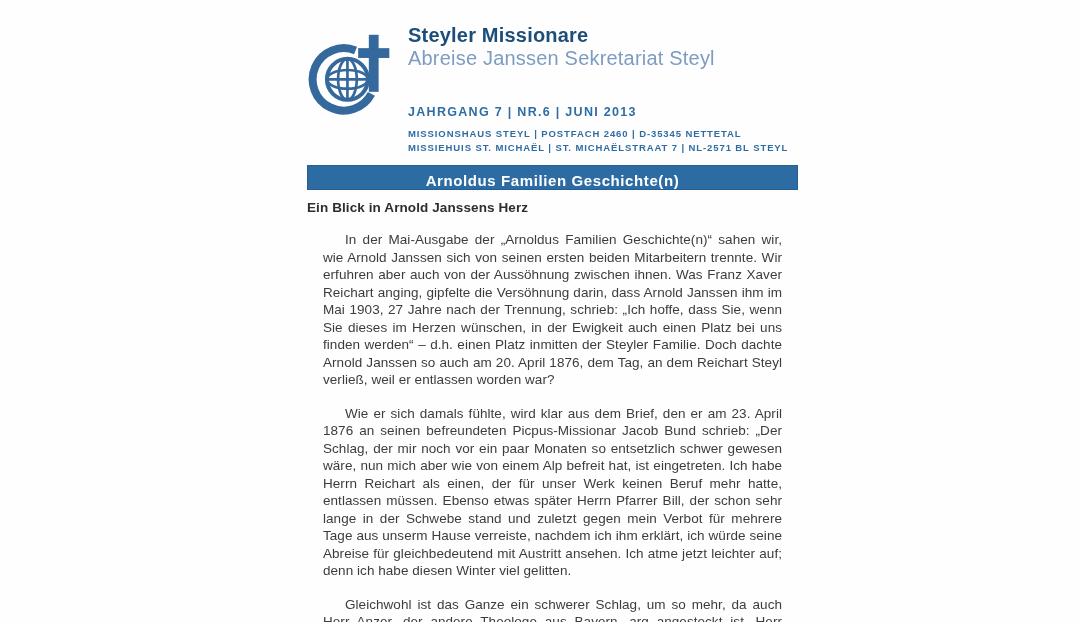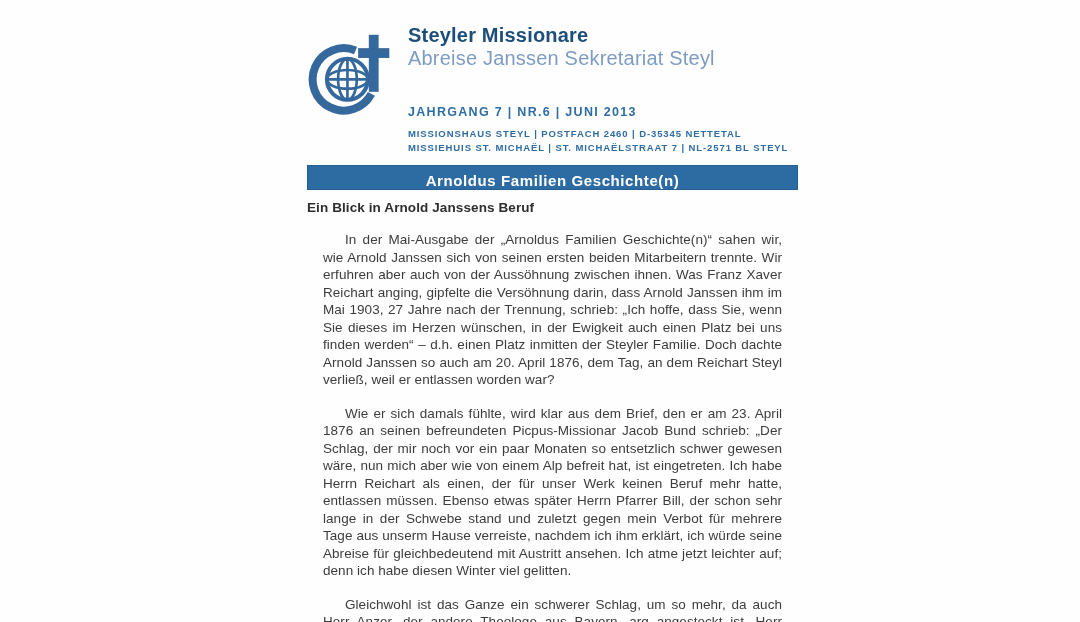--- a/index.html
+++ b/index.html
@@ -131,20 +131,20 @@
     <div class="address-block">
       <div>MISSIONSHAUS STEYL | POSTFACH 2460 | D-35345 NETTETAL</div>
       <div>MISSIEHUIS ST. MICHAËL | ST. MICHAËLSTRAAT 7 | NL-2571 BL STEYL</div>
     </div>
 
     <div class="banner">
       <span class="banner-title">Arnoldus Familien Geschichte(n)</span>
     </div>
 
     <div class="article">
-      <h2 class="article-heading">Ein Blick in Arnold Janssens Beruf</h2>
+      <h2 class="article-heading">Ein Blick in Arnold Janssens Herz</h2>
       <p class="body-par">In der Mai-Ausgabe der „Arnoldus Familien Geschichte(n)“ sahen wir, wie Arnold Janssen sich von seinen ersten beiden Mitarbeitern trennte. Wir erfuhren aber auch von der Aussöhnung zwischen ihnen. Was Franz Xaver Reichart anging, gipfelte die Versöhnung darin, dass Arnold Janssen ihm im Mai 1903, 27 Jahre nach der Trennung, schrieb: „Ich hoffe, dass Sie, wenn Sie dieses im Herzen wünschen, in der Ewigkeit auch einen Platz bei uns finden werden“ – d.h. einen Platz inmitten der Steyler Familie. Doch dachte Arnold Janssen so auch am 20. April 1876, dem Tag, an dem Reichart Steyl verließ, weil er entlassen worden war?</p>
       <p class="body-par">Wie er sich damals fühlte, wird klar aus dem Brief, den er am 23. April 1876 an seinen befreundeten Picpus-Missionar Jacob Bund schrieb: „Der Schlag, der mir noch vor ein paar Monaten so entsetzlich schwer gewesen wäre, nun mich aber wie von einem Alp befreit hat, ist eingetreten. Ich habe Herrn Reichart als einen, der für unser Werk keinen Beruf mehr hatte, entlassen müssen. Ebenso etwas später Herrn Pfarrer Bill, der schon sehr lange in der Schwebe stand und zuletzt gegen mein Verbot für mehrere Tage aus unserm Hause verreiste, nachdem ich ihm erklärt, ich würde seine Abreise für gleichbedeutend mit Austritt ansehen. Ich atme jetzt leichter auf; denn ich habe diesen Winter viel gelitten.</p>
       <p class="body-par">Gleichwohl ist das Ganze ein schwerer Schlag, um so mehr, da auch Herr Anzer, der andere Theologe aus Bayern, arg angesteckt ist. Herr Reichart will nach Löwen kommen und dann werden Sie schon mehr erfahren. Die Opposition richtete sich besonders gegen zwei Punkte: Pflege christlicher Wissenschaft als Nebenzweck</p>
     </div>
 
   </div>
 </div>
 
 </body></html>

